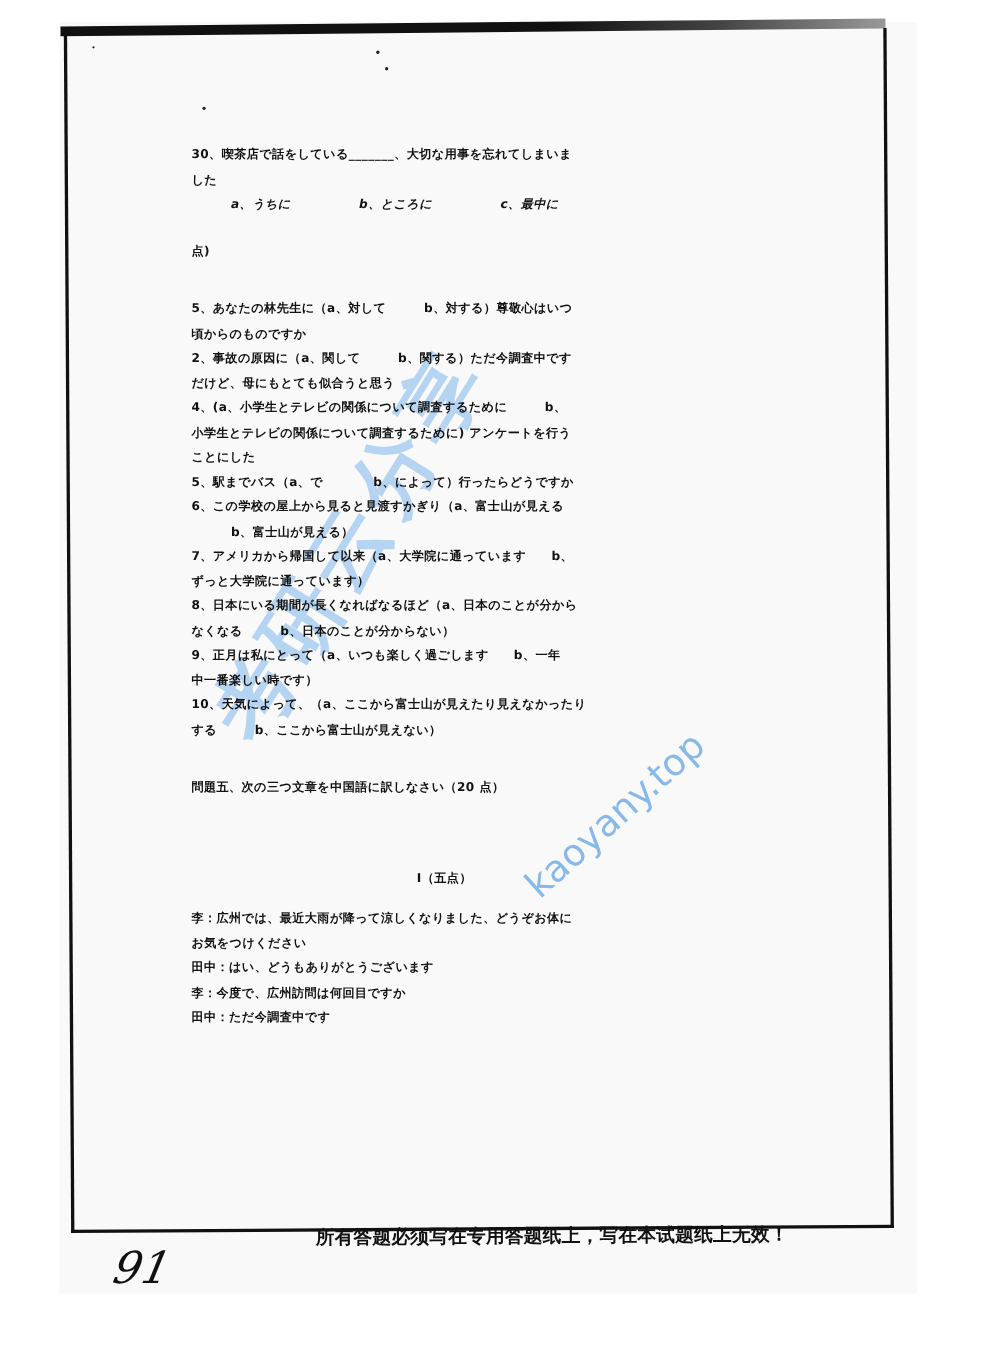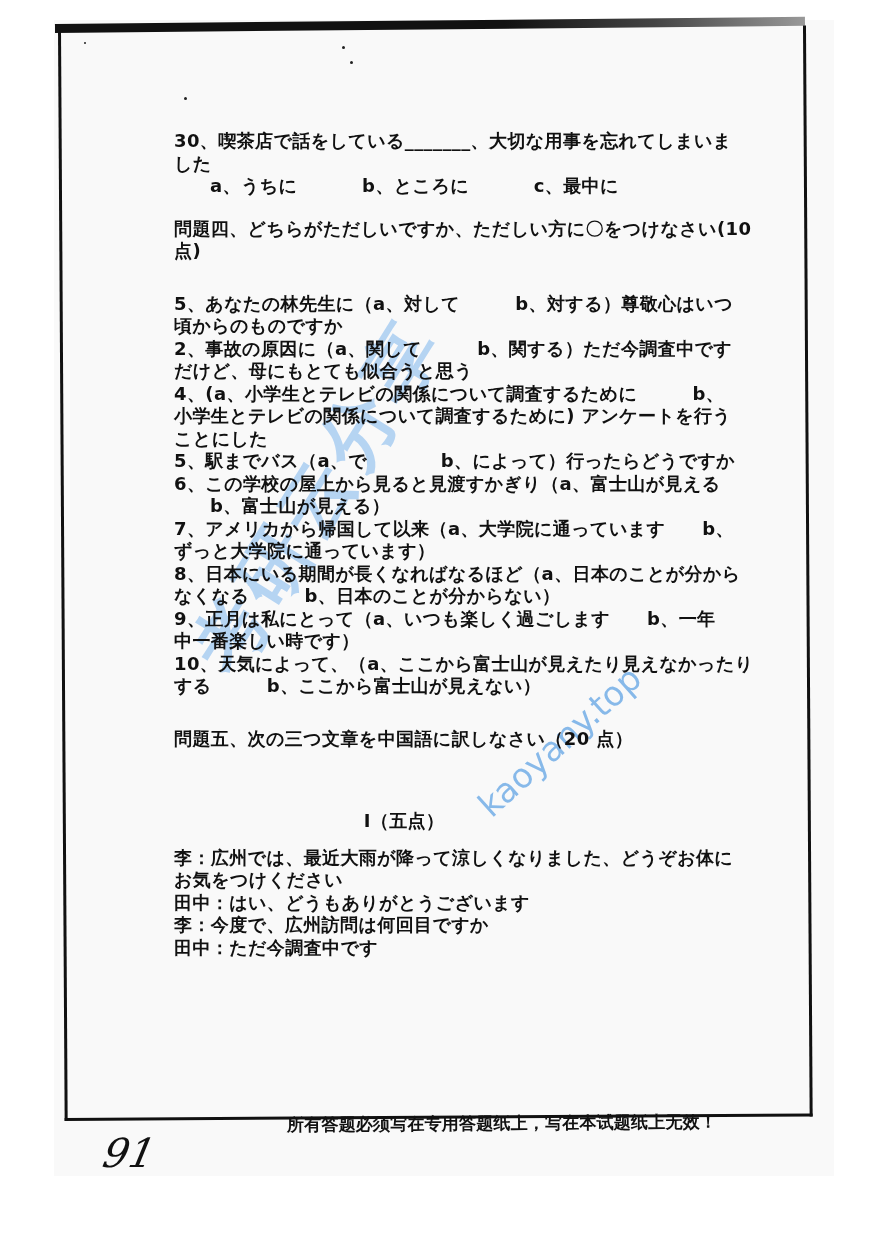--- a/index.html
+++ b/index.html
@@ -5,26 +5,26 @@
   html, body { margin: 0; padding: 0; background: #ffffff; }
   body { width: 894px; height: 1242px; position: relative; overflow: hidden;
          font-family: "DejaVu Sans", sans-serif; color: #111; }
   .scan { position: absolute; left: 54px; top: 20px; width: 780px; height: 1156px; background: #f9f9f9; }
   .frame { position: absolute; left: 58px; top: 30px; width: 742px; height: 1088px;
            border-left: 3px solid #111; border-right: 3px solid #111; border-bottom: 3px solid #111;
            transform: rotate(-0.35deg); transform-origin: top left; }
   .topbar { position: absolute; left: 55px; top: 24px; width: 750px; height: 9px;
             background: linear-gradient(to right, #111 0%, #111 60%, #444 80%, #999 100%);
             transform: rotate(-0.55deg); transform-origin: left; }
-  .content { position: absolute; left: 174px; top: 130px; width: 540px; font-weight: bold; font-size: 18px; line-height: 22.5px; letter-spacing: 0.4px; }
+  .content { position: absolute; left: 174px; top: 130px; width: 540px; font-weight: bold; font-size: 11px; line-height: 22.5px; letter-spacing: 0.4px; }
   .line { white-space: pre; display: block; }
   .gap-s { height: 20px; }
   .gap-m { height: 30px; }
   .opts { padding-left: 36px; }
-  .opt { display: inline-block; margin-right: 58px; }
+  .opt { display: inline-block; margin-right: 58px; font-style: italic; }
   .indent { padding-left: 36px; }
   .center { text-align: center; padding-right: 80px; margin-top: 44px; }
   .footer { position: absolute; left: 287px; top: 1112px; font-weight: bold; font-size: 17px; letter-spacing: 0.2px; white-space: pre; transform: rotate(-0.4deg); }
   .pagenum { position: absolute; left: 104px; top: 1130px; font-family: "DejaVu Serif", serif; font-style: italic; font-size: 40px; transform: skewX(-12deg); }
   .wm { position: absolute; color: #7fb6ee; opacity: 0.55; pointer-events: none; font-weight: bold; white-space: nowrap; }
   .wm-cn { left: 170px; top: 640px; font-size: 74px; font-family: "DejaVu Serif", serif; transform: rotate(-58deg); transform-origin: left top; letter-spacing: 6px; }
   .wm-url { left: 470px; top: 795px; font-size: 34px; font-weight: normal; transform: rotate(-42deg); transform-origin: left top; color: #3d8fe0; opacity: 0.6; }
   .speck { position: absolute; width: 3px; height: 3px; background: #222; border-radius: 50%; }
 </style>
 </head>
@@ -44,21 +44,20 @@
 
 <div class="content">
   <span class="line">30、喫茶店で話をしている_______、大切な用事を忘れてしまいま</span>
   <span class="line">した</span>
   <div class="opts">
     <span class="opt">a、うちに</span>
     <span class="opt">b、ところに</span>
     <span class="opt">c、最中に</span>
   </div>
   <div class="gap-s"></div>
-  <span class="line">問題四、どちらがただしいですか、ただしい方に〇をつけなさい(10</span>
   <span class="line">点)</span>
   <div class="gap-m"></div>
   <span class="line">5、あなたの林先生に（a、対して　　　b、対する）尊敬心はいつ</span>
   <span class="line">頃からのものですか</span>
   <span class="line">2、事故の原因に（a、関して　　　b、関する）ただ今調査中です</span>
   <span class="line">だけど、母にもとても似合うと思う</span>
   <span class="line">4、(a、小学生とテレビの関係について調査するために　　　b、</span>
   <span class="line">小学生とテレビの関係について調査するために) アンケートを行う</span>
   <span class="line">ことにした</span>
   <span class="line">5、駅までバス（a、で　　　　b、によって）行ったらどうですか</span>

